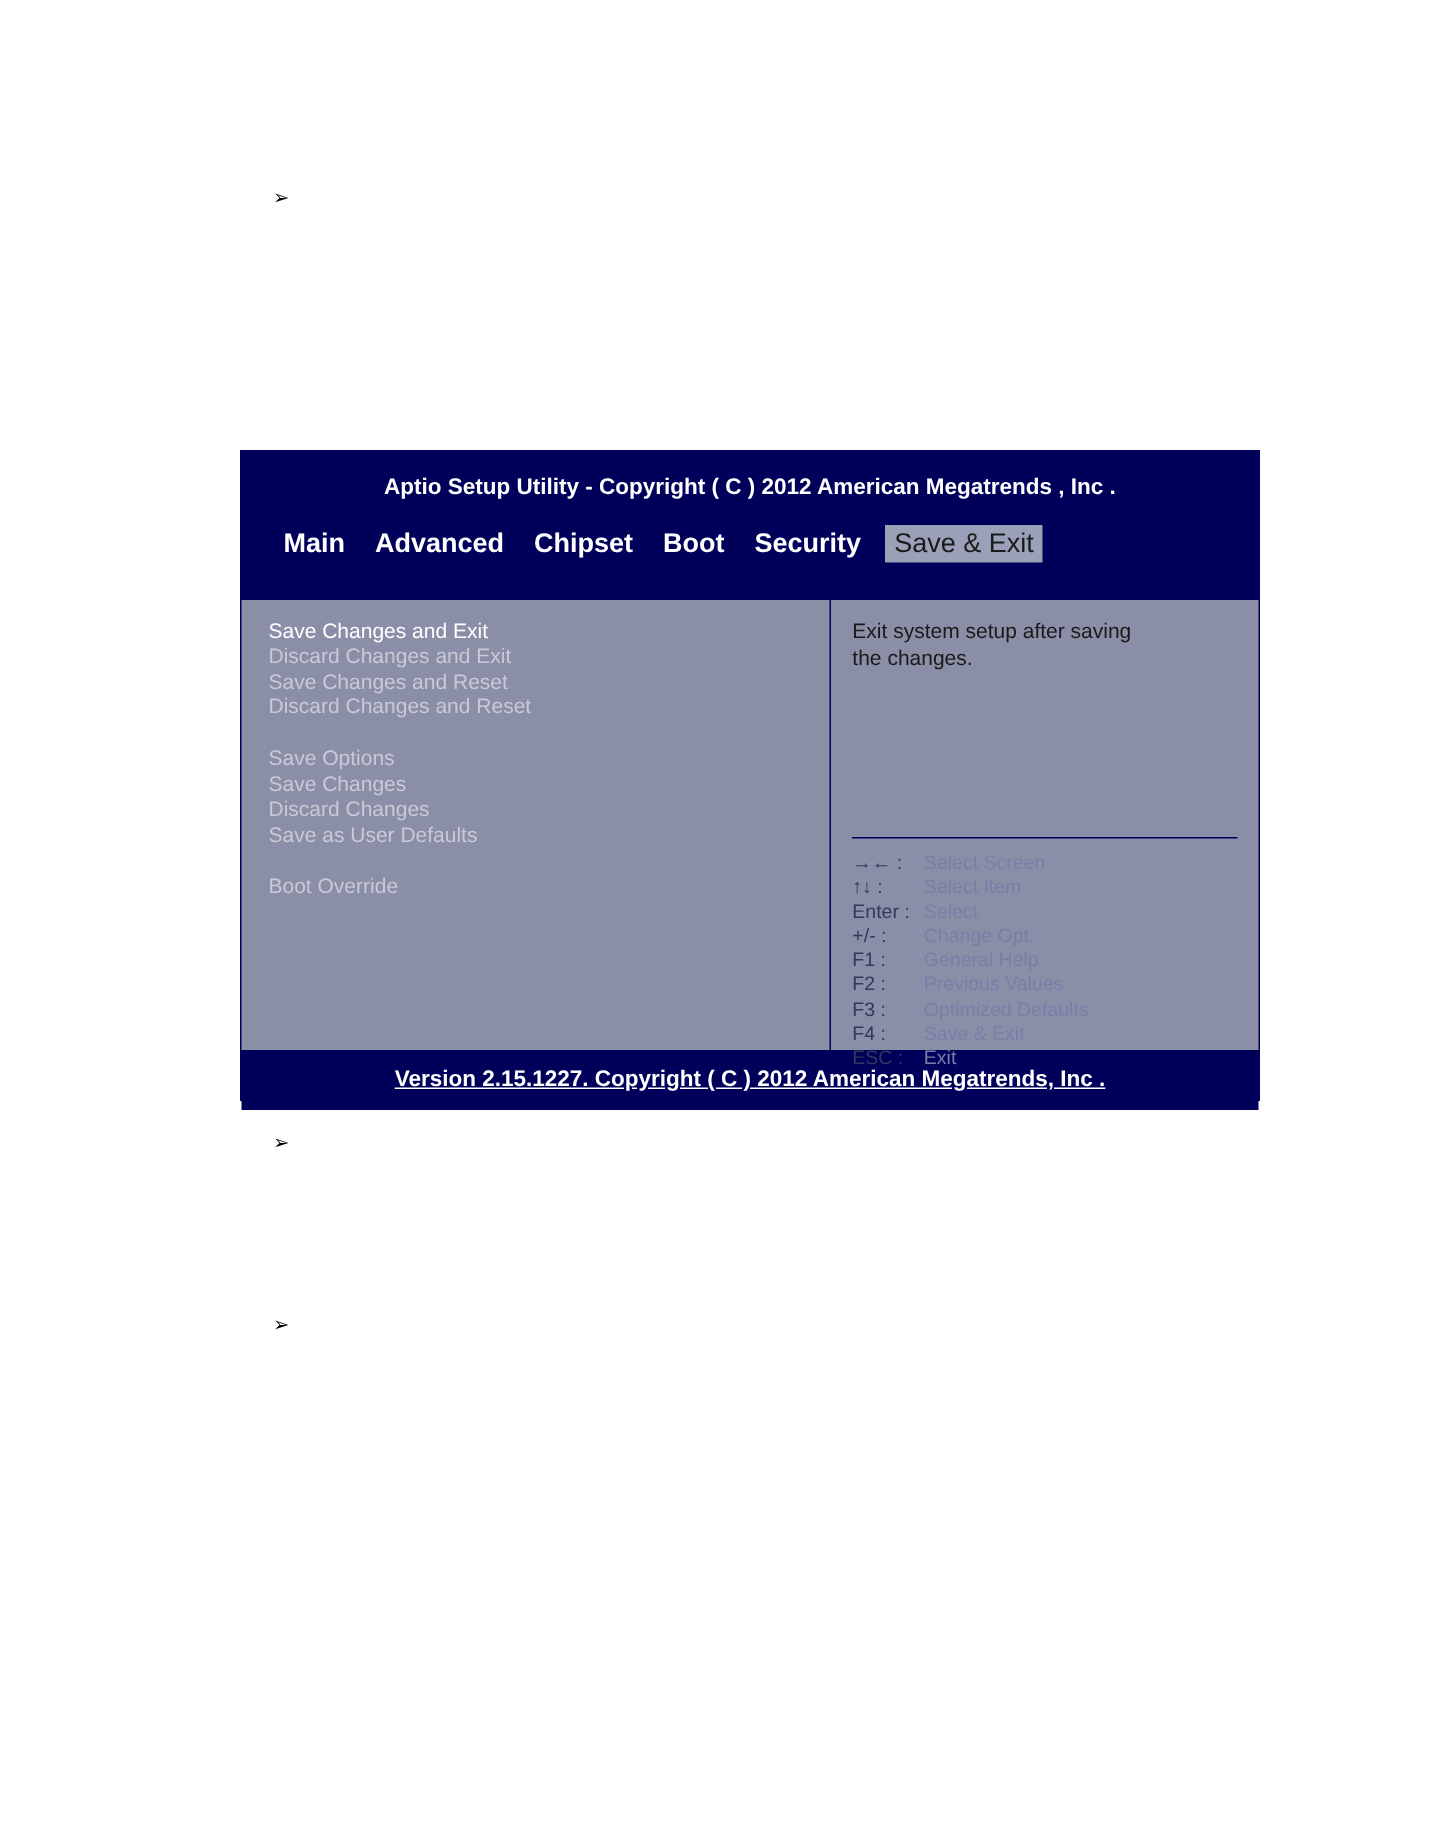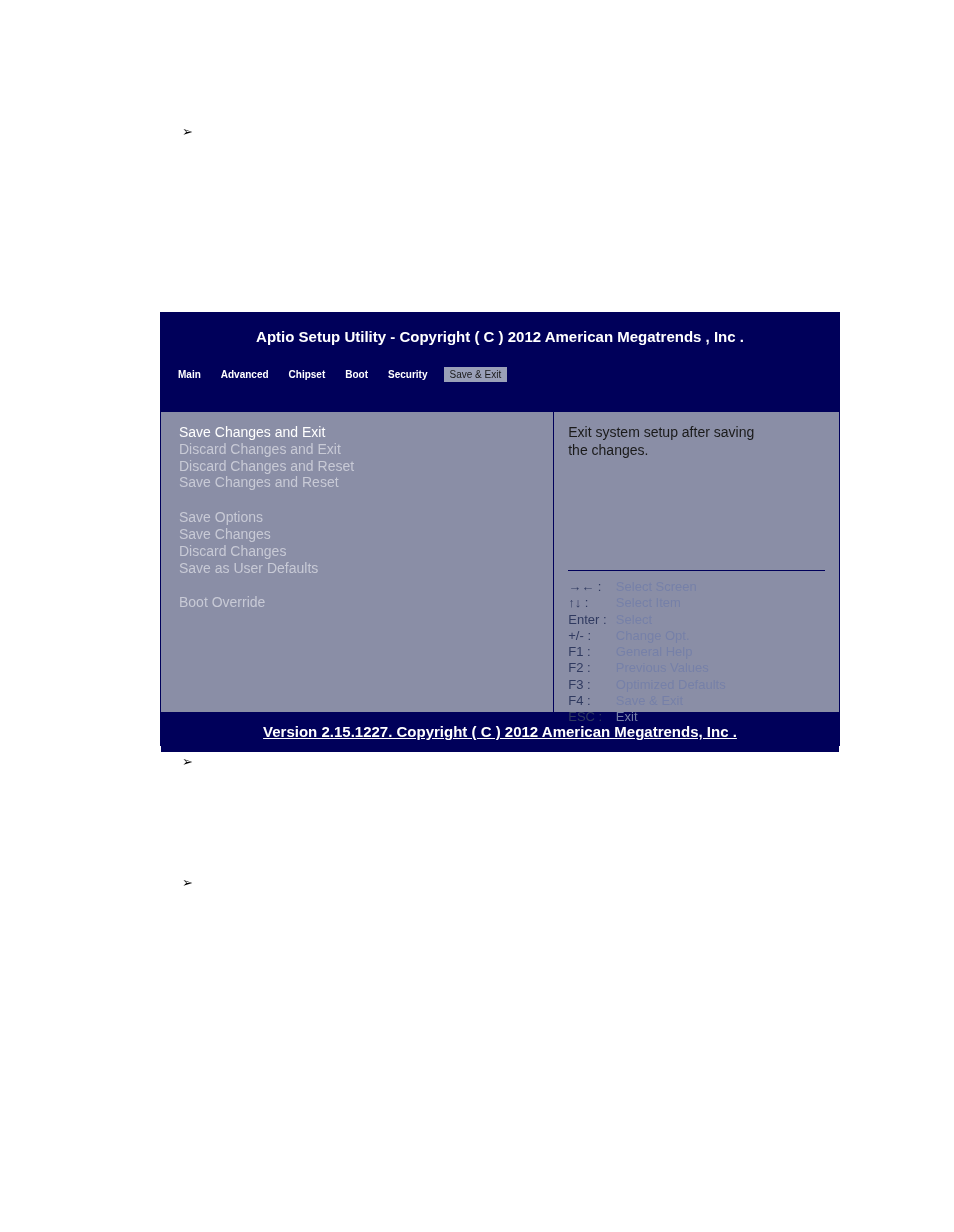--- a/index.html
+++ b/index.html
@@ -19,21 +19,21 @@
     box-sizing: border-box;
   }
   .bullet {
     position: absolute;
     font-size: 13px;
     color: #000;
   }
   .bios-window {
     position: absolute;
     left: 160px;
-    top: 312px;
+    top: 300px;
     width: 680px;
     height: 434px;
     background: #00005a;
     border: 1px solid #00005a;
     box-sizing: border-box;
   }
   .bios-title-bar {
     width: 100%;
     height: 48px;
     background: #00005a;
@@ -42,22 +42,22 @@
     font-size: 15px;
     line-height: 48px;
     text-align: center;
   }
   .bios-tabs {
     height: 26px;
     background: #00005a;
     color: #ffffff;
     display: flex;
     align-items: center;
-    padding-left: 13px;
-    font-size: 10px;
+    padding-left: 24px;
+    font-size: 18px;
     font-weight: bold;
   }
   .bios-tab {
     margin-right: 12px;
     padding: 1px 4px;
   }
   .bios-tab.main {
     color: #ffffff;
   }
   .bios-tab.save {
@@ -135,22 +135,22 @@
       <span class="bios-tab">Chipset</span>
       <span class="bios-tab">Boot</span>
       <span class="bios-tab">Security</span>
       <span class="bios-tab save">Save &amp; Exit</span>
     </div>
 
     <div class="bios-body">
       <div class="bios-left">
         <div class="sel">Save Changes and Exit</div>
         <div>Discard Changes and Exit</div>
+        <div>Save Changes and Reset</div>
         <div>Discard Changes and Reset</div>
-        <div>Save Changes and Reset</div>
 
         <div class="section">Save Options</div>
         <div>Save Changes</div>
         <div>Discard Changes</div>
 
         <div>Save as User Defaults</div>
 
         <div class="section">Boot Override</div>
       </div>
 

